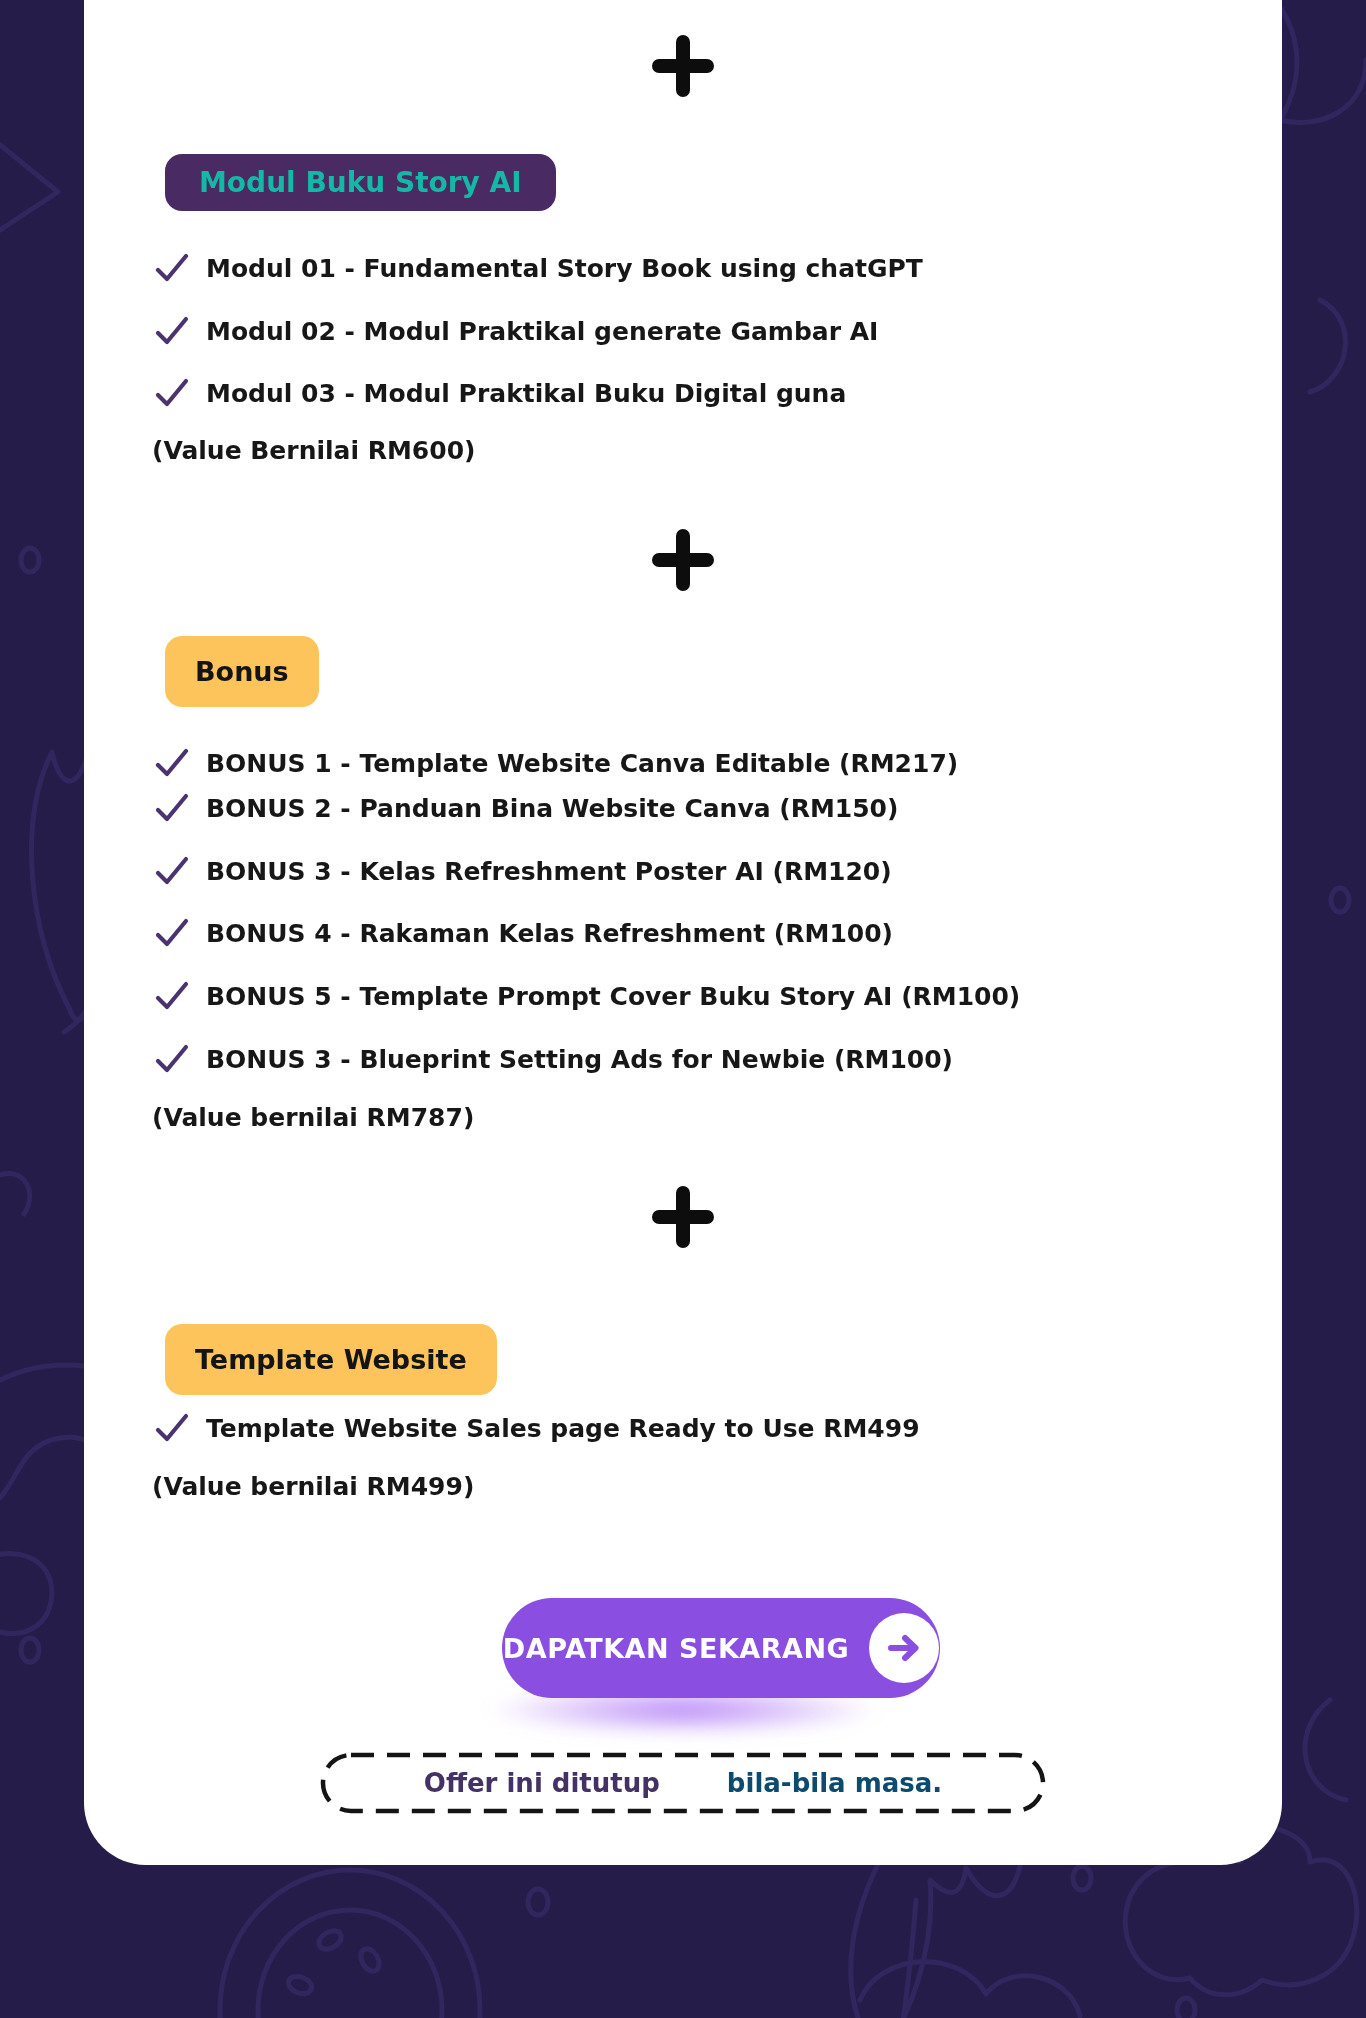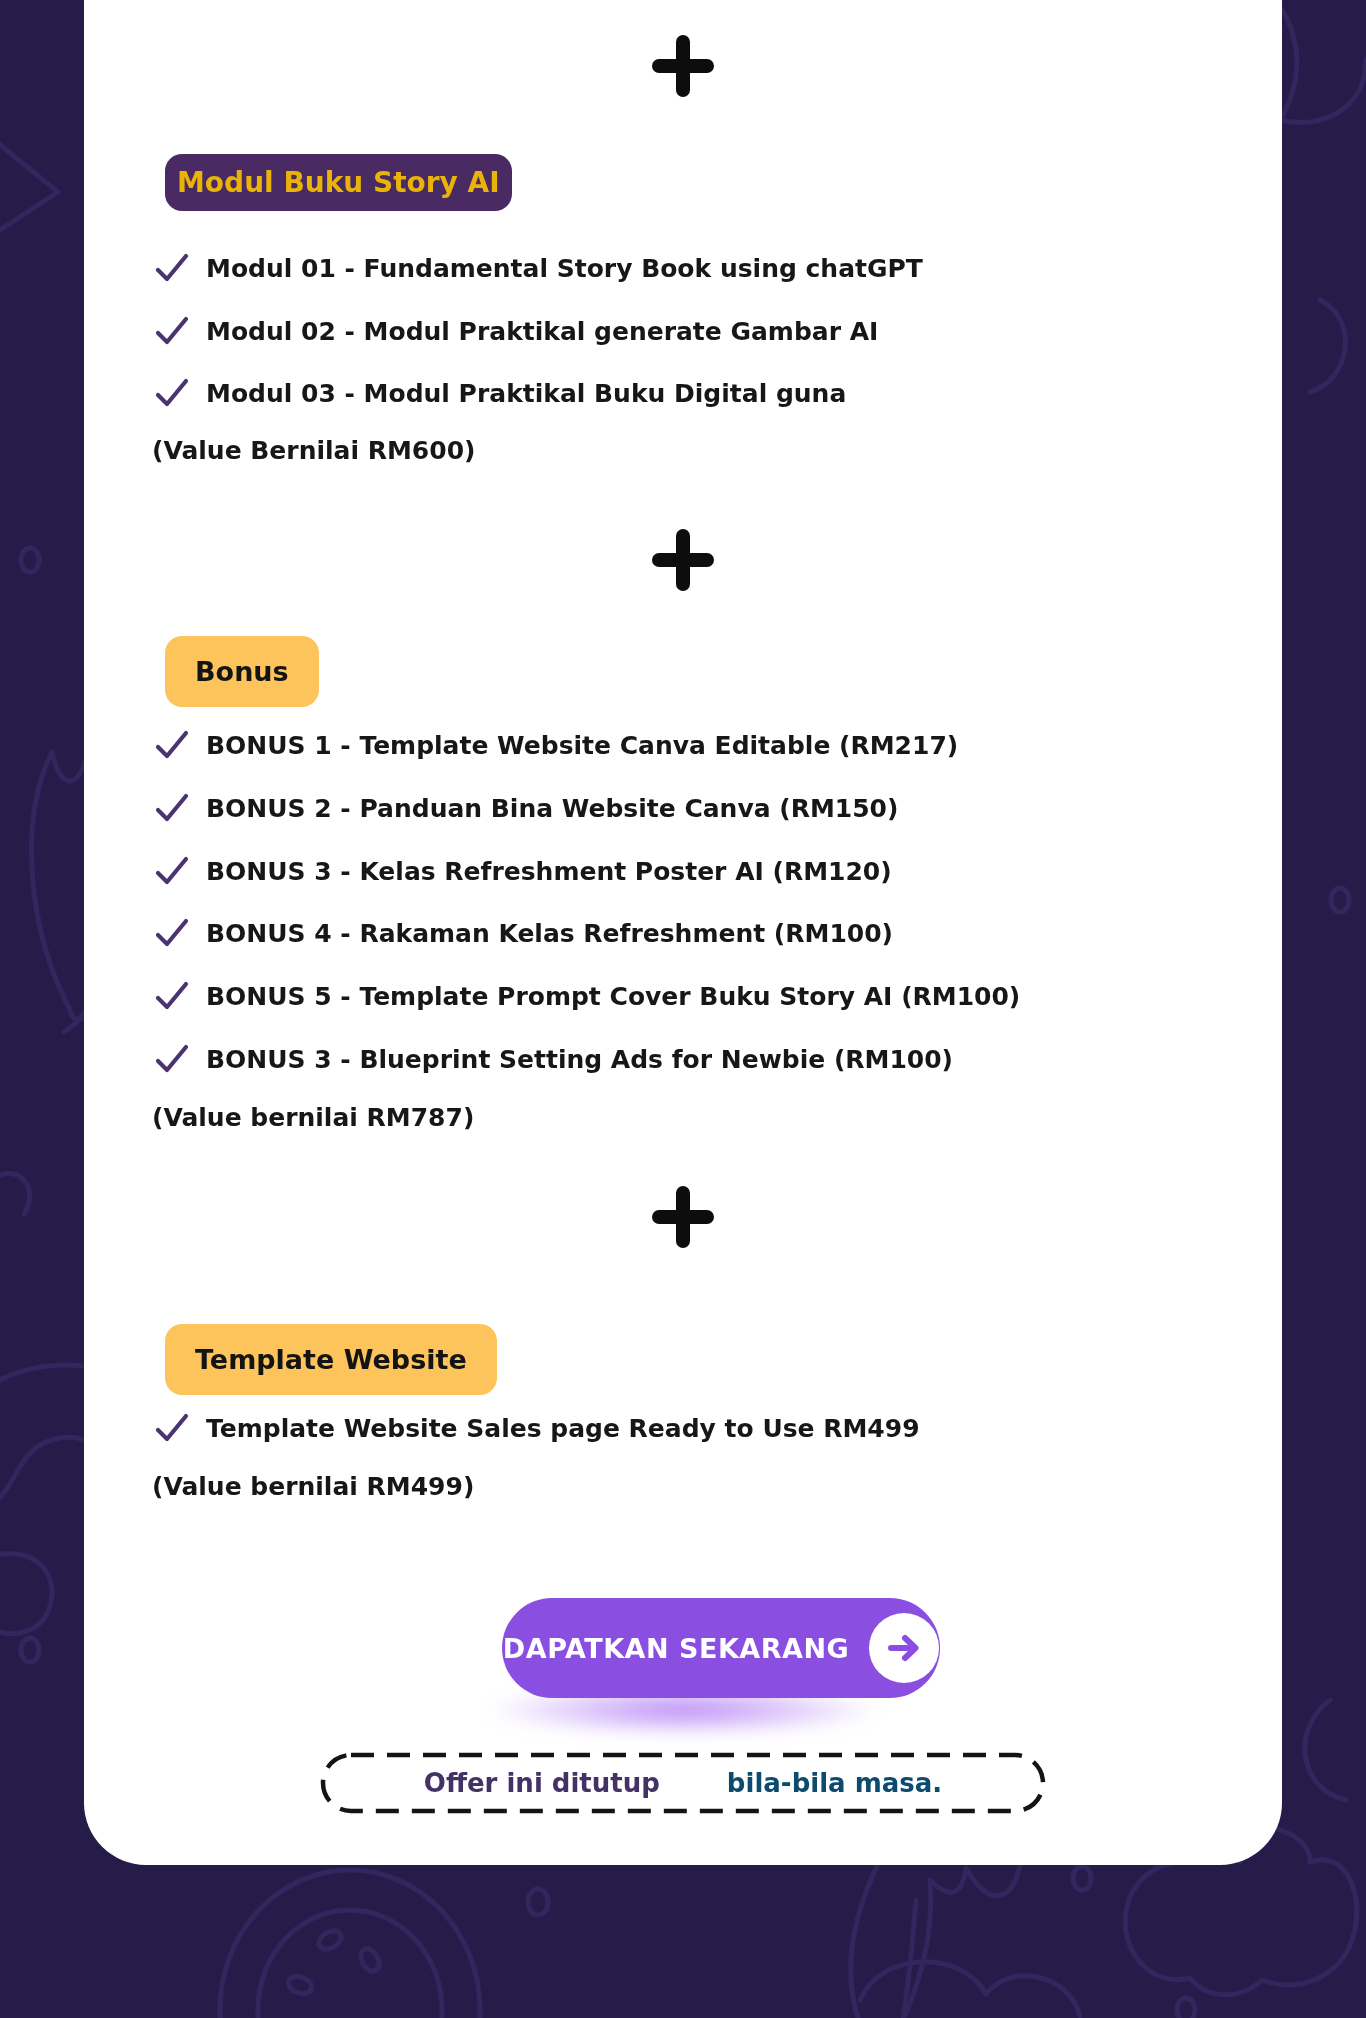--- a/index.html
+++ b/index.html
@@ -14,22 +14,22 @@
   .card{
     position:absolute;left:84px;top:0;width:1198px;height:1865px;
     background:#ffffff;border-radius:0 0 62px 62px;z-index:1;
   }
   .plus-sep{position:absolute;left:50%;transform:translateX(-50%);}
   .badge{
     position:absolute;display:inline-block;
     font-weight:bold;border-radius:17px;white-space:nowrap;
   }
   .badge.purple{
-    left:81px;background:#4a2a62;color:#eab308;
-    font-size:28px;line-height:57px;padding:0 12px;
+    left:81px;background:#4a2a62;color:#14b8a6;
+    font-size:28px;line-height:57px;padding:0 34px;
   }
   .badge.yellow{
     left:81px;background:#fcc45a;color:#141414;
     font-size:27px;line-height:55px;padding:8px 30px;
   }
   .item-row{
     position:absolute;left:71px;display:flex;align-items:center;gap:17px;height:40px;
   }
   .item-row .txt{
     font-size:25px;font-weight:bold;color:#171717;white-space:nowrap;
@@ -132,21 +132,21 @@
   <div class="value-note" style="top:436px">(Value Bernilai RM600)</div>
 
   <svg class="plus-sep" style="top:527px" width="66" height="66" viewBox="0 0 66 66">
     <path d="M33 9 V57 M9 33 H57" stroke="#0d0d0d" stroke-width="14" stroke-linecap="round"></path>
   </svg>
 
   <div class="badge yellow" style="top:636px">
     <span>Bonus</span>
   </div>
 
-  <div class="item-row" style="top:725px">
+  <div class="item-row" style="top:743px">
     <svg class="check" width="34" height="30" viewBox="0 0 34 30">
         <path d="M3 17 L12 26 L31 3" stroke="#4b3371" stroke-width="4.2" fill="none" stroke-linecap="round" stroke-linejoin="round"></path>
       </svg>
     <span class="txt">BONUS 1 - Template Website Canva Editable (RM217)</span>
   </div>
   <div class="item-row" style="top:788px">
     <svg class="check" width="34" height="30" viewBox="0 0 34 30">
         <path d="M3 17 L12 26 L31 3" stroke="#4b3371" stroke-width="4.2" fill="none" stroke-linecap="round" stroke-linejoin="round"></path>
       </svg>
     <span class="txt">BONUS 2 - Panduan Bina Website Canva (RM150)</span>

